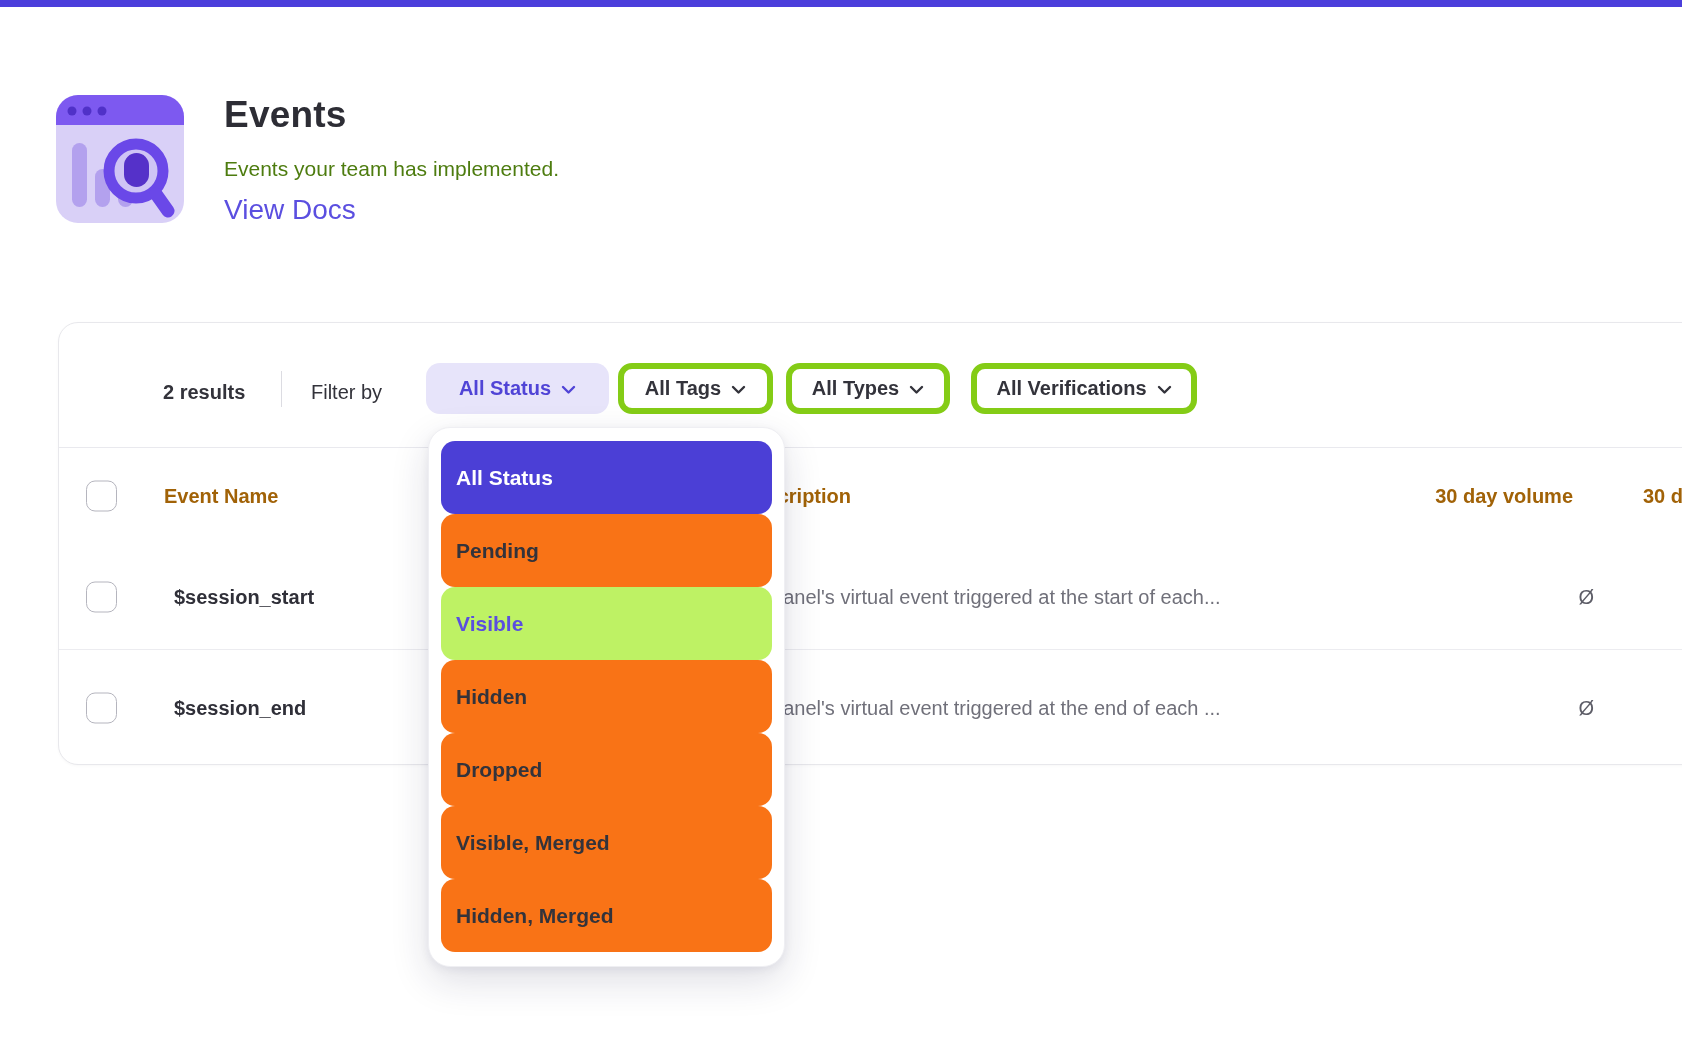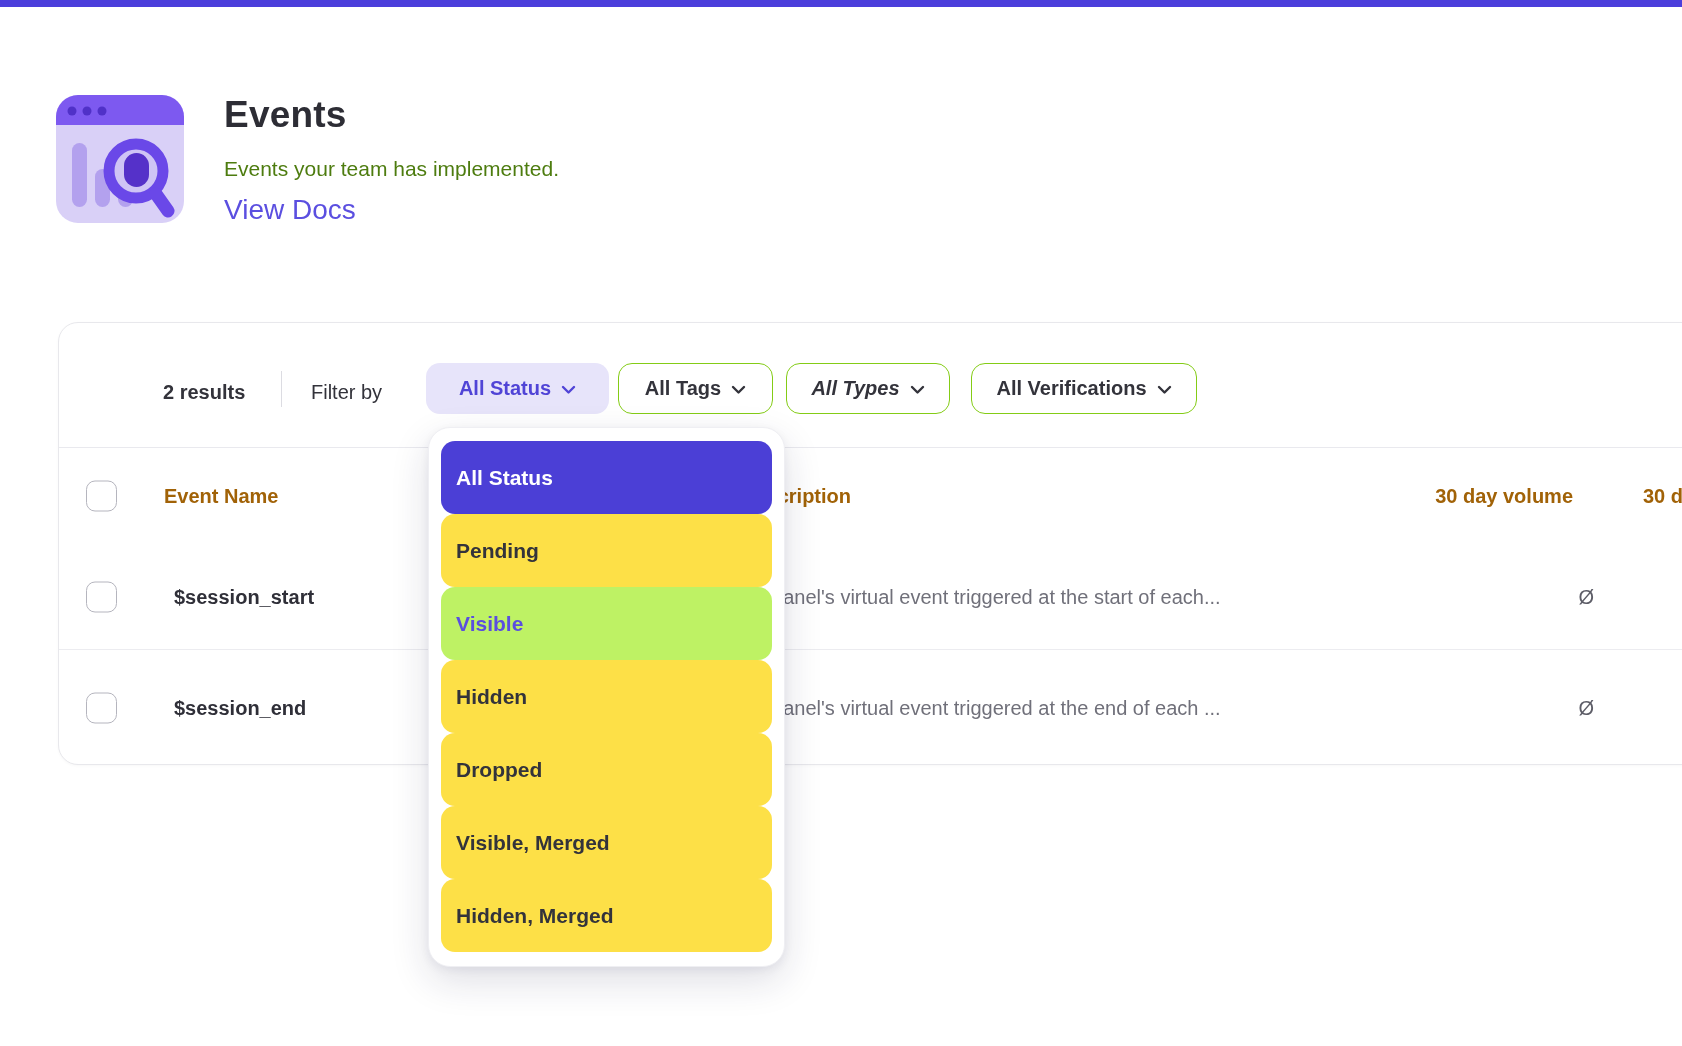--- a/index.html
+++ b/index.html
@@ -38,27 +38,27 @@
 
   
   .results-count { position:absolute; left:104px; top:58px; font-size:20px; font-weight:700; color:#33333b; }
   .toolbar-divider { position:absolute; left:222px; top:48px; width:1px; height:36px; background:#dcdce2; }
   .filter-by-label { position:absolute; left:252px; top:58px; font-size:20px; font-weight:500; color:#33333b; }
 
   .pill {
     position:absolute; top:40px; height:51px; border-radius:14px;
     display:flex; align-items:center; justify-content:center; gap:10px;
     font-size:20px; font-weight:600; color:#33333b;
-    background:#fff; border:1px solid #84cc16; cursor:pointer;
+    background:#fff; border:6px solid #84cc16; cursor:pointer;
   }
   .pill .chev { display:block; margin-top:2px; }
   .pill.active { background:#e7e4fa; border:none; color:#5044d6; }
   .pill-status   { left:367px; width:183px; }
   .pill-tags     { left:559px; width:155px; }
-  .pill-types    { left:727px; width:164px;font-style:italic; }
+  .pill-types    { left:727px; width:164px; }
   .pill-verifs   { left:912px; width:226px; }
 
   
   .thead-border { position:absolute; left:0; top:124px; width:100%; height:1px; background:#e9e9ee; }
   .thead { position:absolute; left:0; top:125px; width:100%; height:96px; }
   .trow  { position:absolute; left:0; width:100%; }
   .trow1 { top:221px; height:105px; }
   .row-sep { position:absolute; left:0; top:326px; width:100%; height:1px; background:#ececf0; }
   .trow2 { top:327px; height:116px; }
 
@@ -80,21 +80,21 @@
   
   .dropdown {
     position:absolute; left:428px; top:427px; width:357px; height:540px;
     background:#fff; border:1px solid #efeff3; border-radius:22px;
     padding:13px 12px; z-index:10;
     box-shadow:0 14px 38px rgba(25,25,70,.14), 0 3px 10px rgba(25,25,70,.06);
   }
   .menu-item {
     height:73px; border-radius:14px; display:flex; align-items:center;
     padding-left:15px; font-size:21px; font-weight:600; color:#33333b;
-    cursor:pointer; background:#fde047;
+    cursor:pointer; background:#f97316;
   }
   .menu-item.selected { background:#4b3fd6; color:#ffffff; }
   .menu-item.highlighted { background:#bef264; color:#5a4ee0; }
 </style>
 </head>
 <body>
 
 <div class="viewport">
 
   <div class="topbar"></div>

